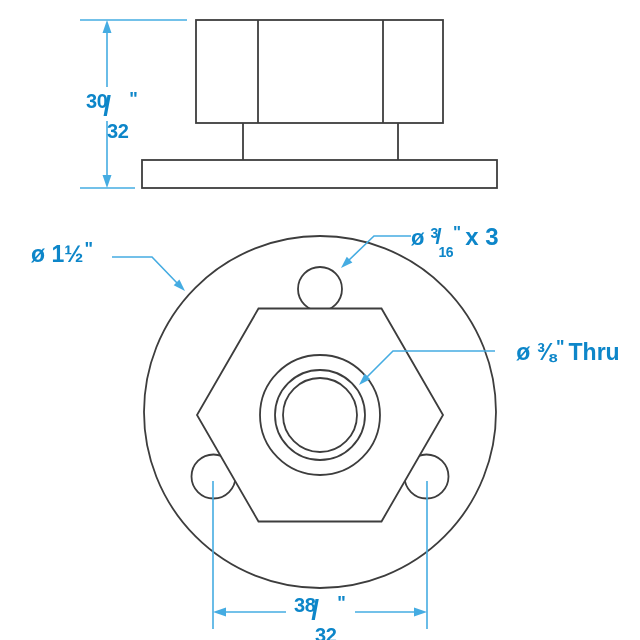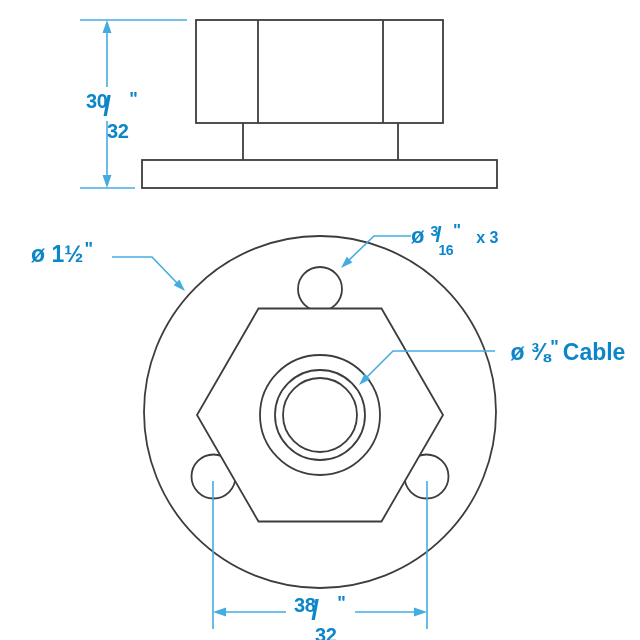--- a/index.html
+++ b/index.html
@@ -19,21 +19,21 @@
   .fb-slash { font-size:28px; position:relative; top:1px; margin:0 -4px; }
   .fb-den   { position:relative; top:24px; letter-spacing:-0.5px; }
   .fb-unit  { font-size:18px; position:relative; top:-9px; margin-left:1px; }
 
   
   .lbl-holes { font-size:22px; }
   .fs-num   { font-size:14px; position:relative; top:-7px; }
   .fs-slash { font-size:22px; position:relative; top:-1px; margin:0 -3px; }
   .fs-den   { font-size:14px; position:relative; top:12px; letter-spacing:-0.5px; }
   .fs-unit  { font-size:17px; position:relative; top:-7px; margin-right:4px; }
-  .fs-mult  { font-size:16px; margin-left:11px; }
+  .fs-mult  { font-size:24px; margin-left:0; }
 
   .lbl-dia { font-size:23px; }
   .d-unit  { font-size:18px; position:relative; top:-7px; margin-left:1px; }
 
   .lbl-cable { font-size:23px; line-height:28px; text-align:center; }
   .c-unit { font-size:18px; position:relative; top:-7px; margin-right:4px; }
 </style>
 </head>
 <body>
 
@@ -99,21 +99,21 @@
   </div>
 
   <div class="lbl lbl-holes" style="left:411px; top:225px;">
     <span>ø</span>
     <span class="fs-num">3</span><span class="fs-slash">/</span><span class="fs-den">16</span><span class="fs-unit">"</span><span class="fs-mult">x 3</span>
   </div>
 
   <div class="lbl lbl-cable" style="left:496px; top:338px; width:144px;">
     <div>
       <span>ø</span>
-      <span>⅜</span><span class="c-unit">"</span><span>Cable</span>
+      <span>⅜</span><span class="c-unit">"</span><span>Thru</span>
     </div>
   </div>
 
   <div class="lbl lbl-frac-big" style="left:270px; top:595px; width:100px; text-align:center;">
     <span class="fb-num">38</span><span class="fb-slash">/</span><span class="fb-den">32</span><span class="fb-unit">"</span>
   </div>
 
 </div>
 
 </body></html>

